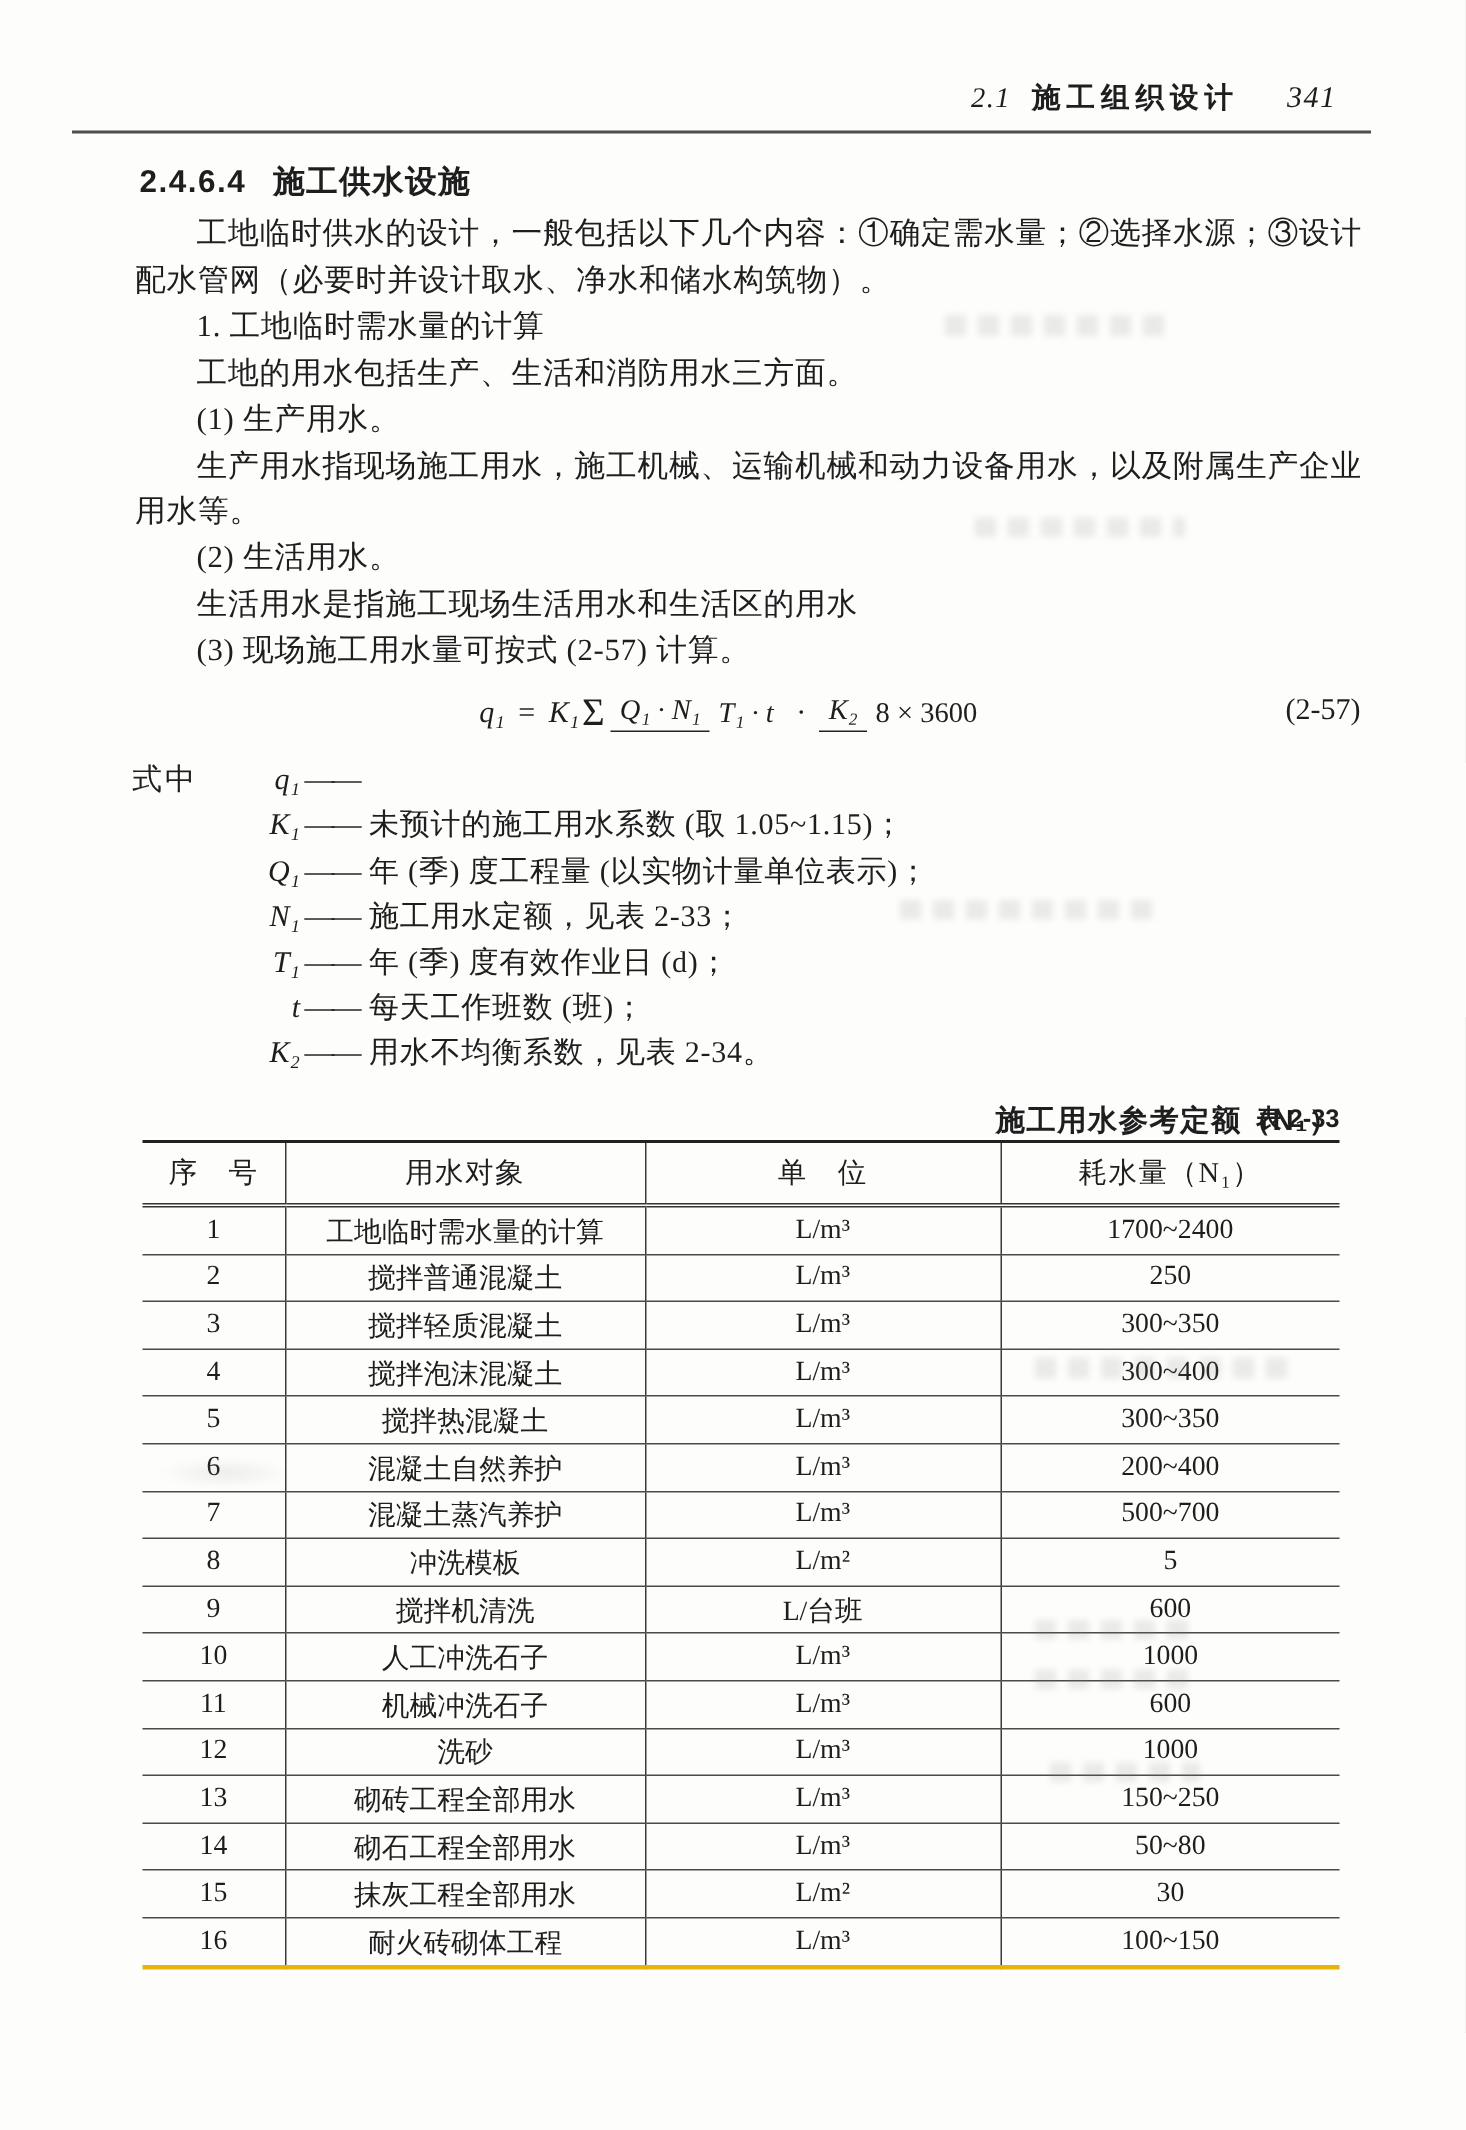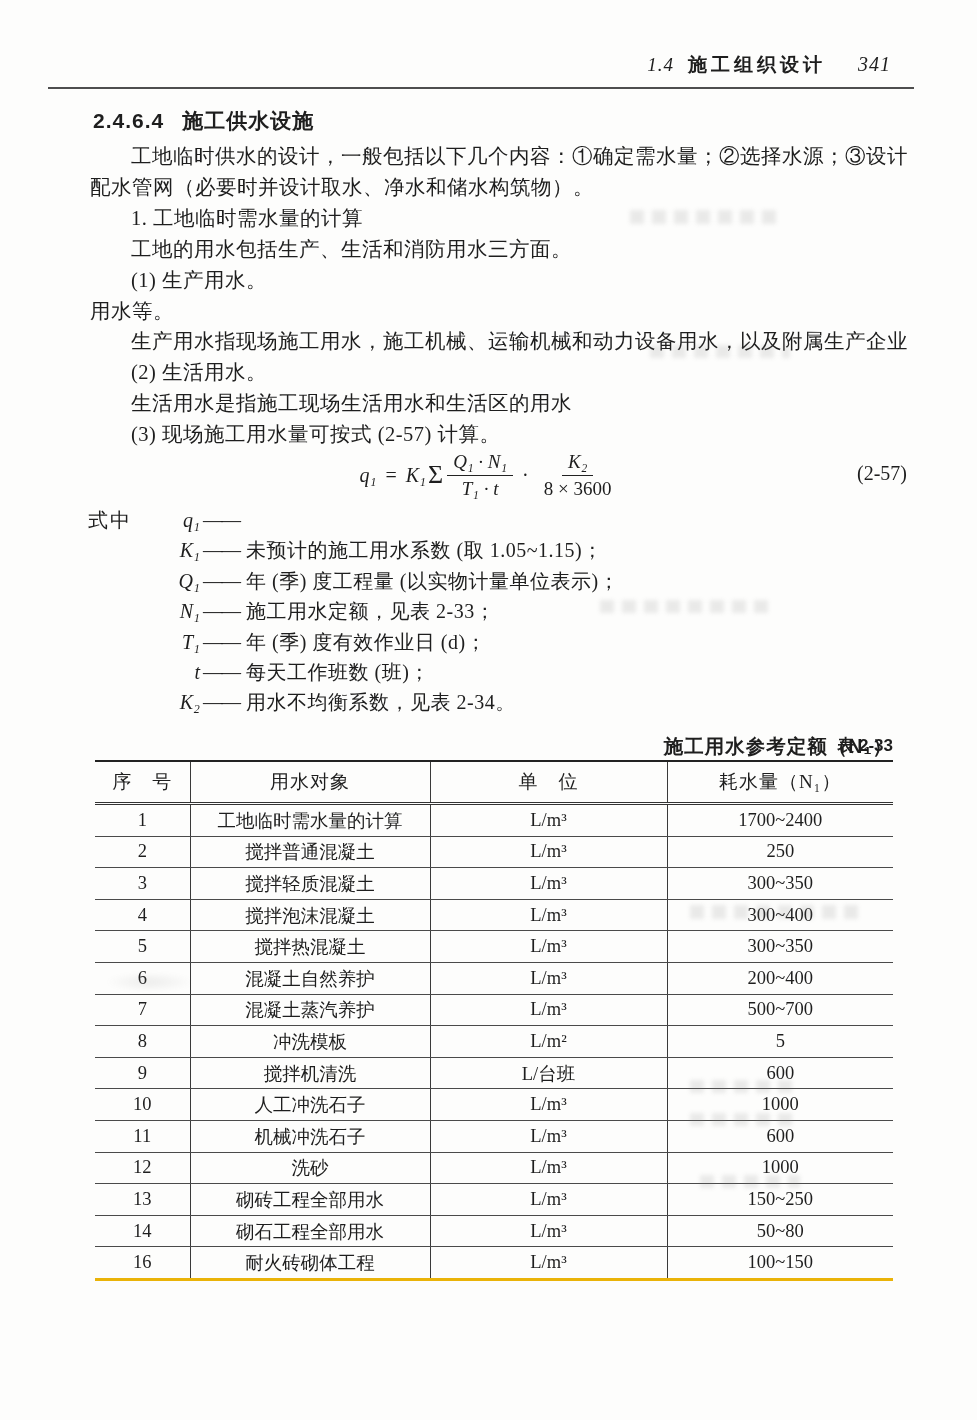--- a/index.html
+++ b/index.html
@@ -22,21 +22,21 @@
   
   .body-text{position:absolute;top:141px;left:90px;width:828px;font-size:20.5px;line-height:30.9px;}
   .bline{white-space:nowrap;letter-spacing:.5px;}
   .bline.ind{padding-left:41px;}
   
   .formula-row{position:absolute;top:444px;left:0;width:977px;height:62px;
     display:flex;align-items:center;justify-content:center;font-size:20px;}
   .formula-row .var{font-style:italic;}
   .formula-row .op{margin:0 9px;}
   .formula-row .sigma{font-size:26px;margin:0 4px 0 2px;line-height:1;}
-  .frac{display:inline-flex;flex-direction:column;align-items:center;vertical-align:middle;font-size:19px;}
+  .frac{display:inline-flex;flex-direction:row;align-items:center;vertical-align:middle;font-size:19px;}
   .frac .num{padding:0 6px 2px;border-bottom:1.5px solid #222;}
   .frac .den{padding:2px 6px 0;}
   .eqnum{position:absolute;right:70px;top:18px;font-size:20px;}
   
   .definitions{position:absolute;top:505px;left:88px;width:760px;font-size:20px;line-height:30.4px;}
   .def-row{display:flex;white-space:nowrap;}
   .def-prefix{width:62px;letter-spacing:2px;}
   .def-sym{width:50px;text-align:right;font-style:italic;}
   .def-dash{padding:0 3px;letter-spacing:-2px;}
   .def-desc{padding-left:4px;letter-spacing:.5px;}
@@ -60,38 +60,38 @@
   .artifact{position:absolute;pointer-events:none;filter:blur(2px);opacity:.14;
     background:repeating-linear-gradient(90deg,#777 0 14px,transparent 14px 22px);}
   .artifact.blob{background:radial-gradient(ellipse at center,#888 0%,transparent 70%);}
 </style>
 </head>
 <body>
 
 <div class="page">
 
   <div class="run-head">
-    <span class="sec-no">1.4</span>
+    <span class="sec-no">2.1</span>
     <span class="sec-title">施工组织设计</span>
     <span class="pg-no">341</span>
   </div>
   <div class="head-rule"></div>
 
   <div class="sec-heading">
     <span class="num">2.4.6.4</span><span>施工供水设施</span>
   </div>
 
   <div class="body-text">
       <div class="bline ind">工地临时供水的设计，一般包括以下几个内容：①确定需水量；②选择水源；③设计</div>
       <div class="bline">配水管网（必要时并设计取水、净水和储水构筑物）。</div>
       <div class="bline ind">1. 工地临时需水量的计算</div>
       <div class="bline ind">工地的用水包括生产、生活和消防用水三方面。</div>
       <div class="bline ind">(1) 生产用水。</div>
+      <div class="bline ind">生产用水指现场施工用水，施工机械、运输机械和动力设备用水，以及附属生产企业</div>
       <div class="bline">用水等。</div>
-      <div class="bline ind">生产用水指现场施工用水，施工机械、运输机械和动力设备用水，以及附属生产企业</div>
       <div class="bline ind">(2) 生活用水。</div>
       <div class="bline ind">生活用水是指施工现场生活用水和生活区的用水</div>
       <div class="bline ind">(3) 现场施工用水量可按式 (2-57) 计算。</div>
     </div>
 
   <div class="formula-row">
     <span class="var">q₁</span>
     <span class="op">=</span>
     <span class="var">K₁</span>
     <span class="sigma">Σ</span>
@@ -250,20 +250,26 @@
           <td>L/m³</td>
           <td>150~250</td>
         </tr>
         <tr>
           <td>14</td>
           <td>砌石工程全部用水</td>
           <td>L/m³</td>
           <td>50~80</td>
         </tr>
         <tr>
+          <td>15</td>
+          <td>抹灰工程全部用水</td>
+          <td>L/m²</td>
+          <td>30</td>
+        </tr>
+        <tr>
           <td>16</td>
           <td>耐火砖砌体工程</td>
           <td>L/m³</td>
           <td>100~150</td>
         </tr>
       </tbody>
   </table>
 
   <div class="artifact" style="top:210px;left:630px;width:150px;height:14px;"></div>
   <div class="artifact" style="top:345px;left:650px;width:140px;height:13px;"></div>

